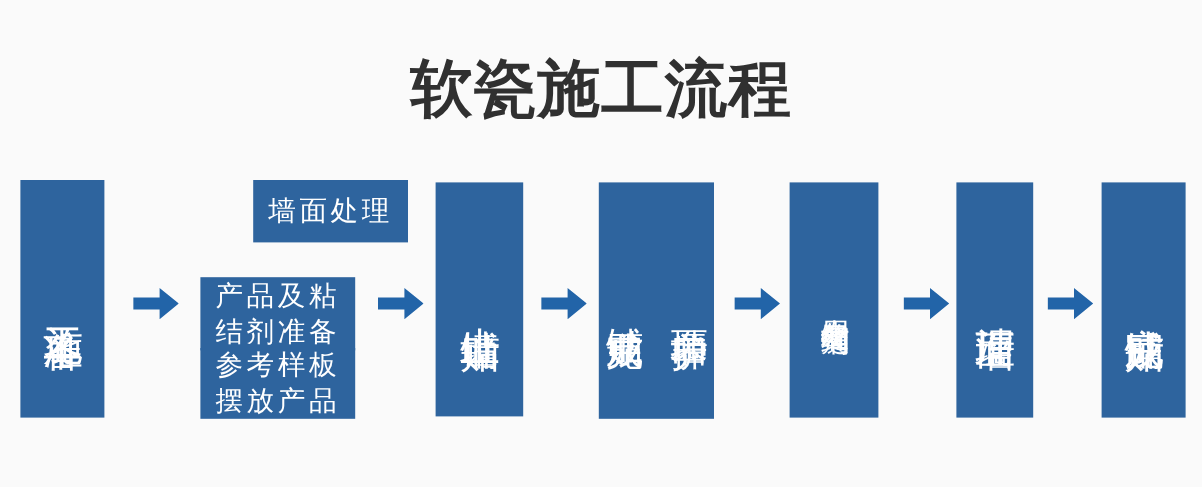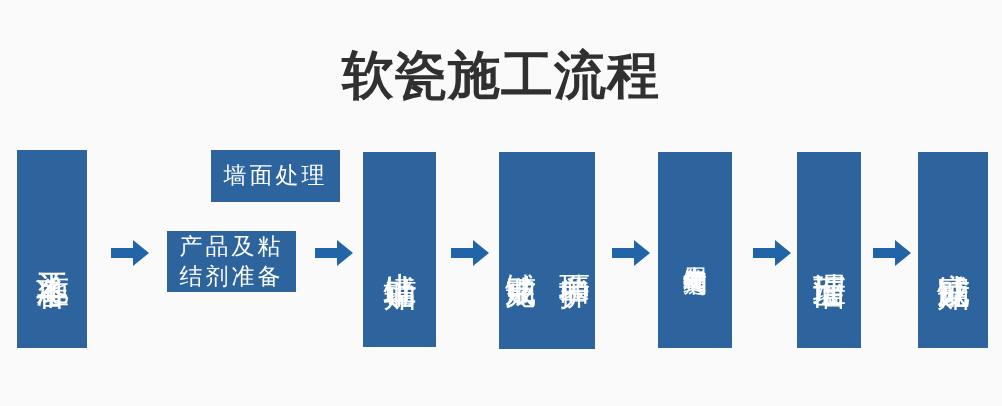--- a/index.html
+++ b/index.html
@@ -91,20 +91,24 @@
     </svg>
   </div>
 
   <div class="box subA">
     <span class="subtext">墙面处理</span>
   </div>
   <div class="box subB">
     <span class="subtext">产品及粘
 结剂准备</span>
   </div>
+  <div class="box subC">
+    <span class="subtext">参考样板
+摆放产品</span>
+  </div>
 
   <div class="arrow a2">
     <svg viewBox="0 0 38 26">
       <polygon points="0,8 22,8 22,0 38,13 22,26 22,18 0,18" fill="currentColor"></polygon>
     </svg>
   </div>
 
   <div class="box step3">
     <span class="vtext fs-lg">上墙铺贴</span>
   </div>

